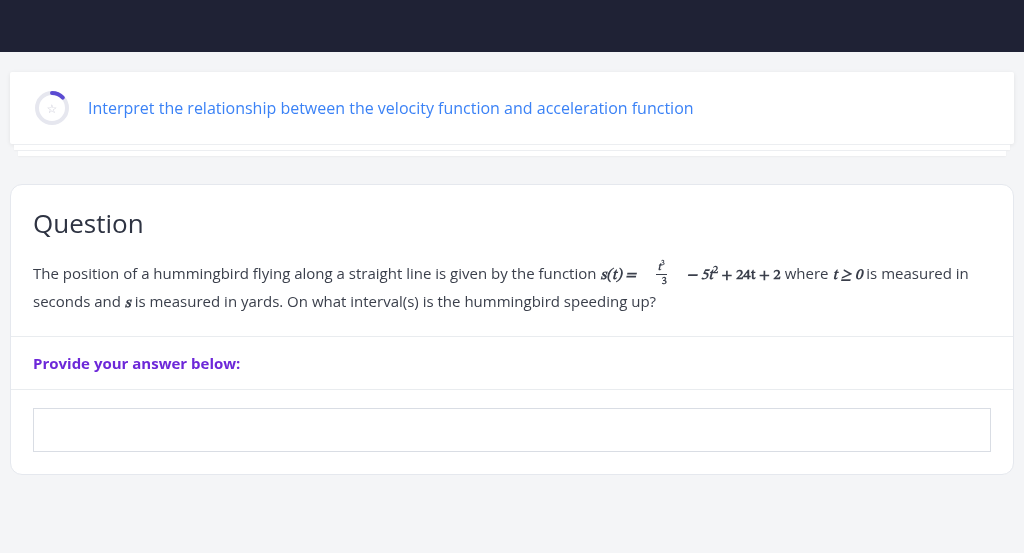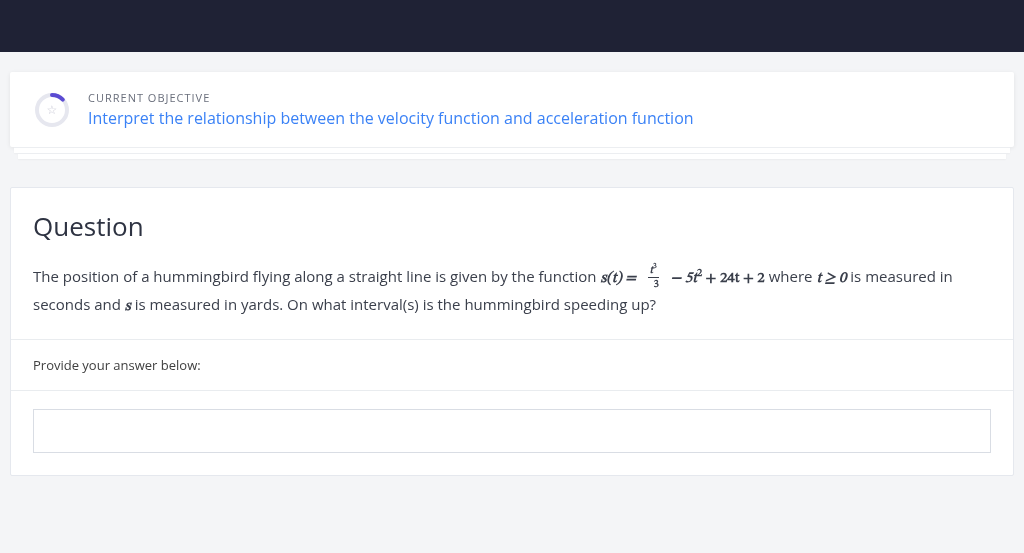--- a/index.html
+++ b/index.html
@@ -40,66 +40,66 @@
     margin: 0 4px;
     border-top: 1px solid #eceef1;
     background: #fff;
     box-shadow: 0 1px 2px rgba(0,0,0,0.04);
   }
   .stack-shadow.two { margin: 0 8px; }
   .question-card {
     background: #fff;
     margin-top: 28px;
     border: 1px solid #e5e8ee;
-    border-radius: 2px;
+    border-radius: 12px;
   }
   .question-card .pad { padding: 20px 22px; }
   .q-title { font-size: 26px; color: #2e3342; font-weight: 400; margin-bottom: 20px; }
   .q-body { font-size: 15px; color: #3a3f4b; line-height: 1.6; }
   .q-hint { font-size: 15px; color: #3a3f4b; margin-top: 18px; }
   .answer-label {
-    font-size: 13px; color: #404040;
+    font-size: 15px; color: #6d28d9;
     padding: 16px 22px;
     border-top: 1px solid #e9ecef;
     border-bottom: 1px solid #e9ecef;
+    font-weight: bold;
   }
   .answer-box-wrap { padding: 18px 22px 22px; }
   .answer-box {
     width: 100%; height: 44px;
     border: 1px solid #d9dde4;
     background: #fff;
     padding: 8px 12px;
     font-size: 15px;
     font-family: inherit;
   }
   
   .math { font-family: "Cambria Math", "STIX Two Math", "Times New Roman", serif; font-style: italic; white-space: nowrap; font-weight: bold; }
   .math .rm { font-style: normal; }
-  .frac { display: inline-block; vertical-align: middle; text-align: right; font-size: 11px; line-height: 1; position: relative; top: -2px; margin: 0 8px; }
+  .frac { display: inline-block; vertical-align: middle; text-align: right; font-size: 11px; line-height: 1; position: relative; top: -2px; margin: 0 16px; }
   .frac .num { display: block; border-bottom: 1px solid #3a3f4b; padding: 0 2px 1px; }
   .frac .den { display: block; padding-top: 1px; }
   sup { font-size: 0.7em; }
 </style>
 </head>
 <body>
 
 <div class="header-bar"></div>
 
 <div class="content-wrap">
 
   <div class="objective-card">
     <div class="progress-ring">
       <svg viewBox="0 0 36 36">
         <circle cx="18" cy="18" r="15" fill="none" stroke="#e6e7ef" stroke-width="4"></circle>
         <circle cx="18" cy="18" r="15" fill="none" stroke="#5b4bd2" stroke-width="4" stroke-dasharray="12 82" stroke-linecap="round"></circle>
       </svg>
       <span class="star">☆</span>
     </div>
     <div>
-      <div class="obj-label">CURRENT OBJECTIVE</div>
       <div class="obj-text">Interpret the relationship between the velocity function and acceleration function</div>
     </div>
   </div>
   <div class="stack-shadow"></div>
   <div class="stack-shadow two"></div>
 
   <div class="question-card">
     <div class="pad">
       <h2 class="q-title">Question</h2>
       <p class="q-body">

